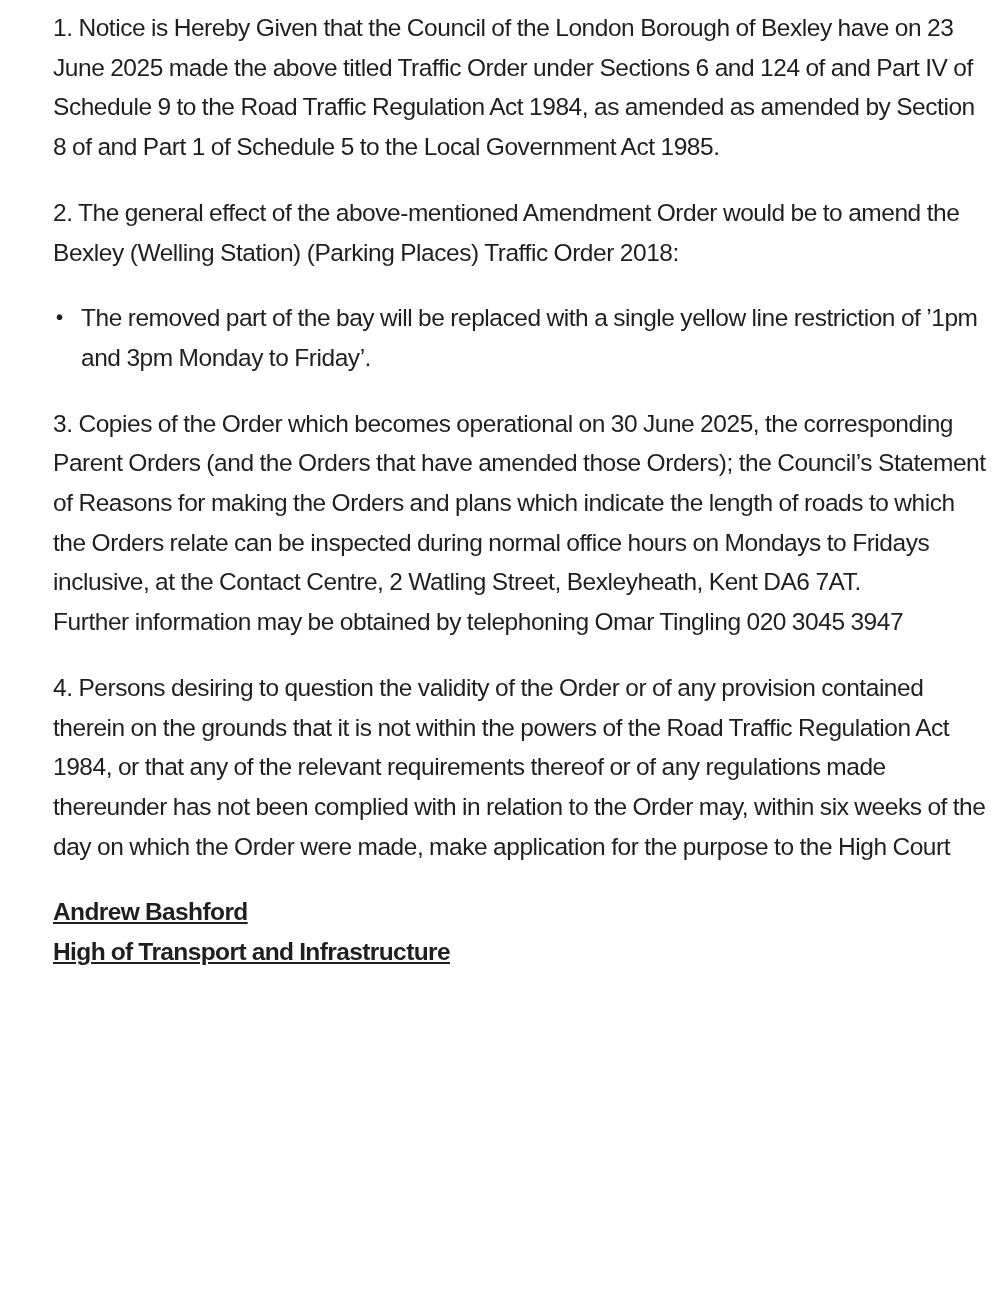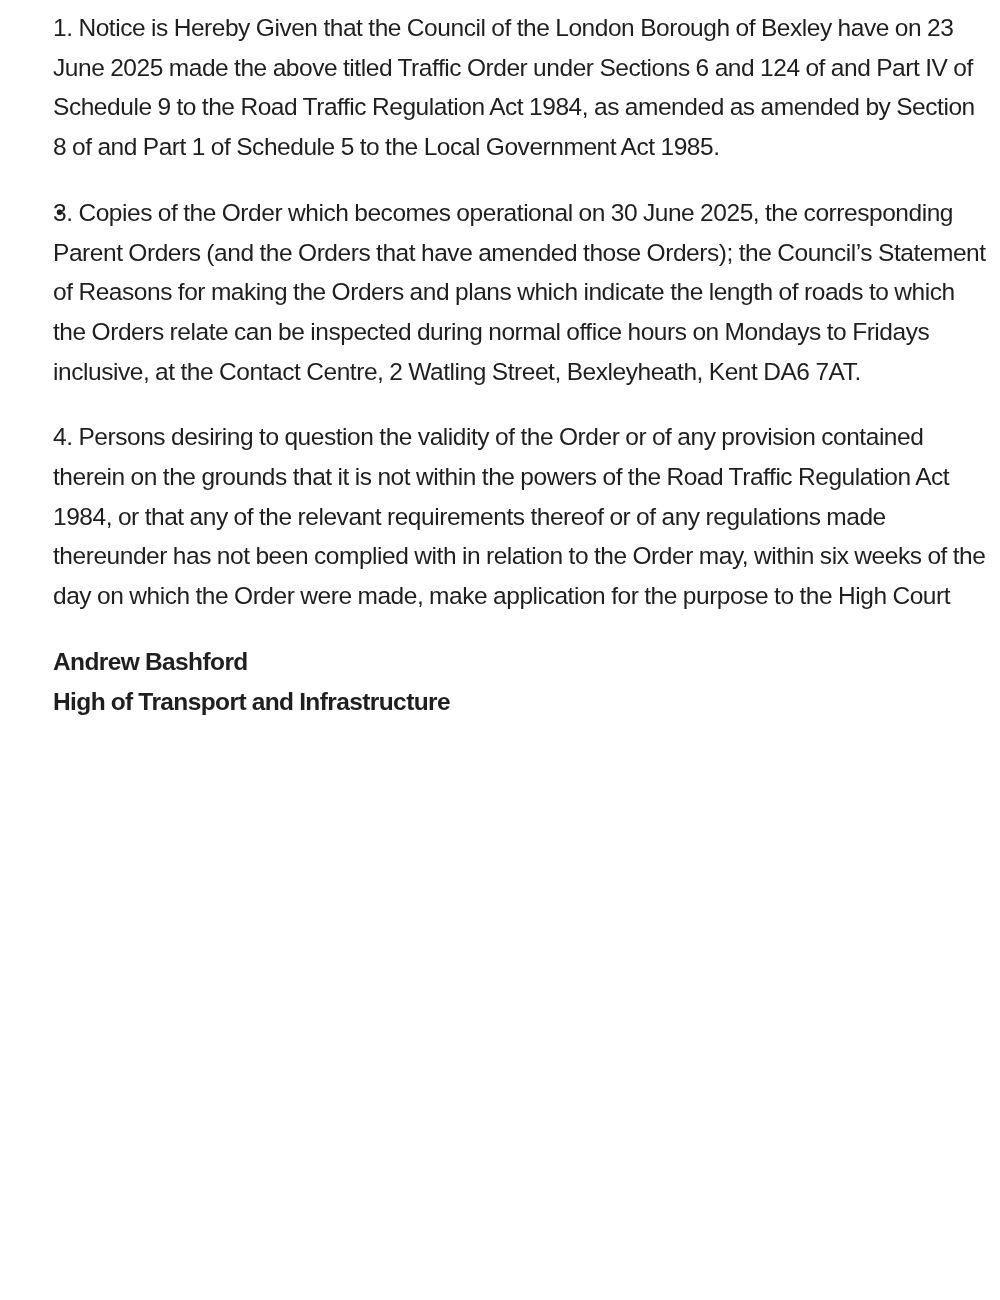--- a/index.html
+++ b/index.html
@@ -42,40 +42,44 @@
       font-size: 20px;
     }
     .sig {
       font-weight: bold;
       margin: 0;
       letter-spacing: -0.6px;
     }
     .sig-block {
       margin-top: 20px;
       margin-bottom: 28px;
+      text-decoration: underline;
     }
   </style>
 </head>
 <body>
 
 <div class="content">
   <p>1. Notice is Hereby Given that the Council of the London Borough of Bexley have on 23 June 2025 made the above titled Traffic Order under Sections 6 and 124 of and Part IV of Schedule 9 to the Road Traffic Regulation Act 1984, as amended as amended by Section 8 of and Part 1 of Schedule 5 to the Local Government Act 1985.</p>
 
+  <p>2. The general effect of the above-mentioned Amendment Order would be to amend the Bexley (Welling Station) (Parking Places) Traffic Order 2018:</p>
 
   <ul>
     <li>
       <span class="bullet">•</span>
     </li>
     <li>
       <span class="bullet">•</span>
+      <span>The removed part of the bay will be replaced with a single yellow line restriction of ’1pm and 3pm Monday to Friday’.</span>
     </li>
   </ul>
 
   <p>
     <span>3. Copies of the Order which becomes operational on 30 June 2025, the corresponding Parent Orders (and the Orders that have amended those Orders); the Council’s Statement of Reasons for making the Orders and plans which indicate the length of roads to which the Orders relate can be inspected during normal office hours on Mondays to Fridays inclusive, at the Contact Centre, 2 Watling Street, Bexleyheath, Kent DA6 7AT.</span><br>
+    <span>Further information may be obtained by telephoning Omar Tingling 020 3045 3947</span>
   </p>
 
   <p>4. Persons desiring to question the validity of the Order or of any provision contained therein on the grounds that it is not within the powers of the Road Traffic Regulation Act 1984, or that any of the relevant requirements thereof or of any regulations made thereunder has not been complied with in relation to the Order may, within six weeks of the day on which the Order were made, make application for the purpose to the High Court</p>
 
   <div class="sig-block">
     <p class="sig">Andrew Bashford</p>
     <p class="sig">High of Transport and Infrastructure</p>
   </div>
 
 </div>

